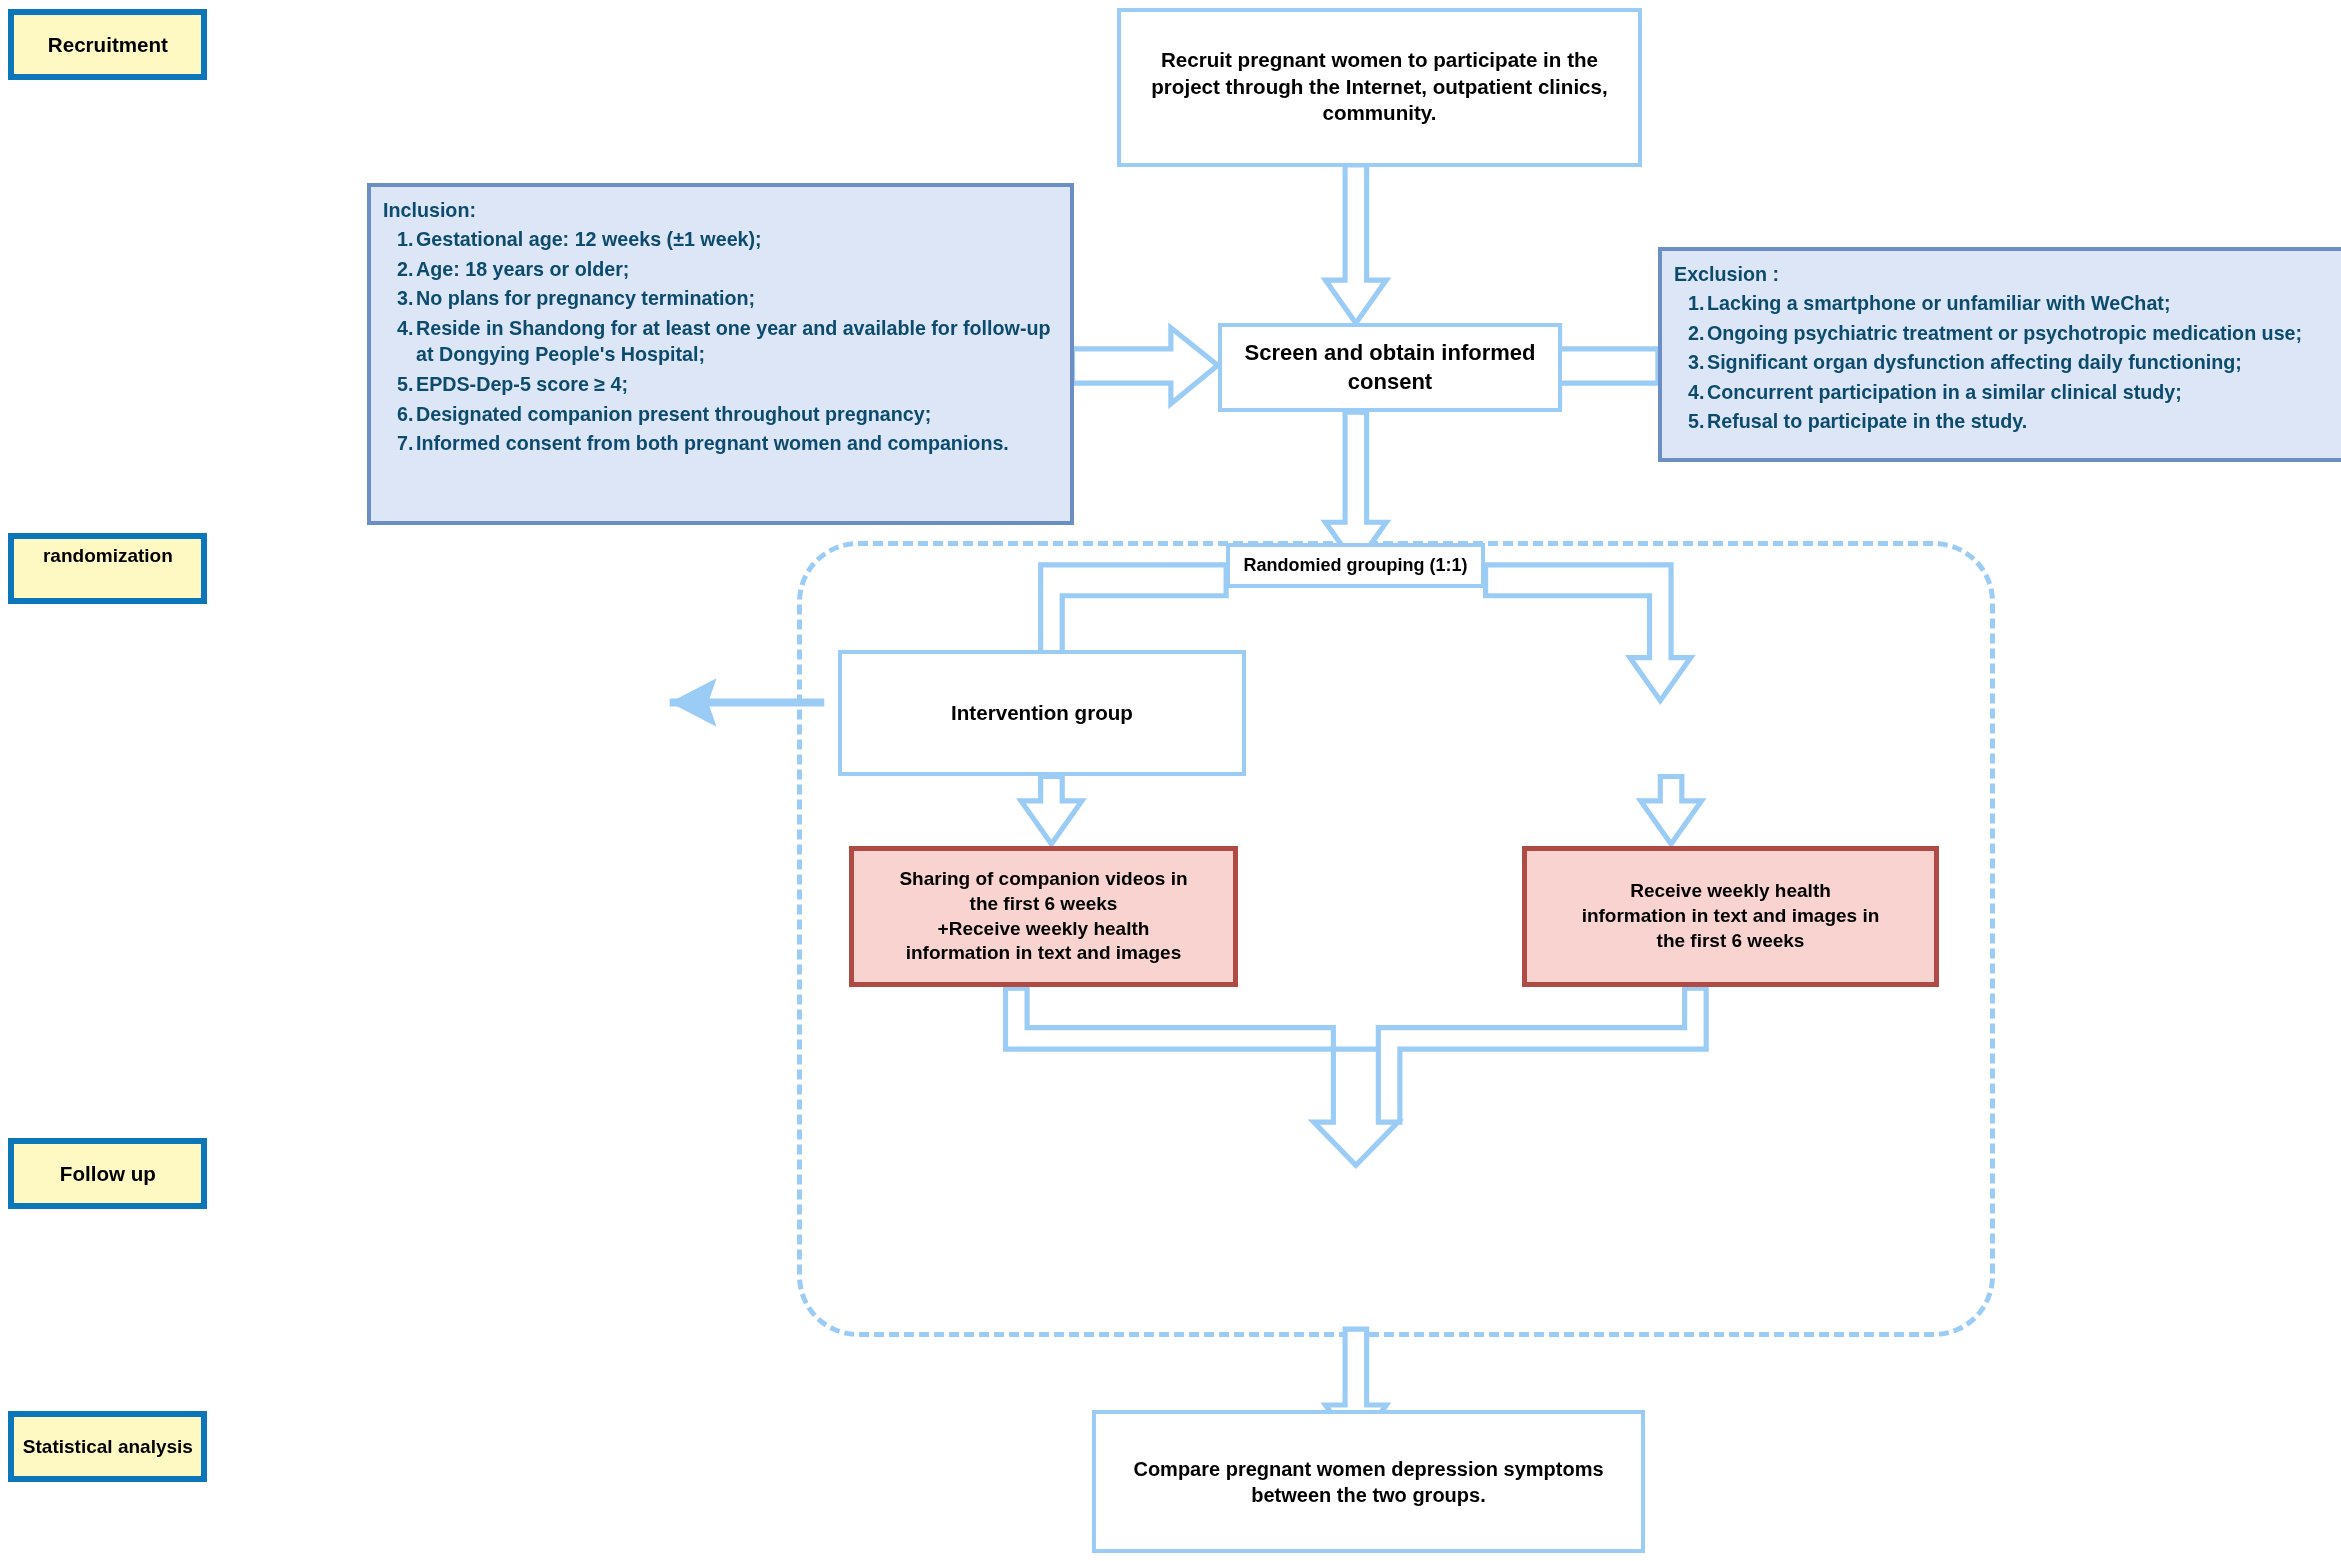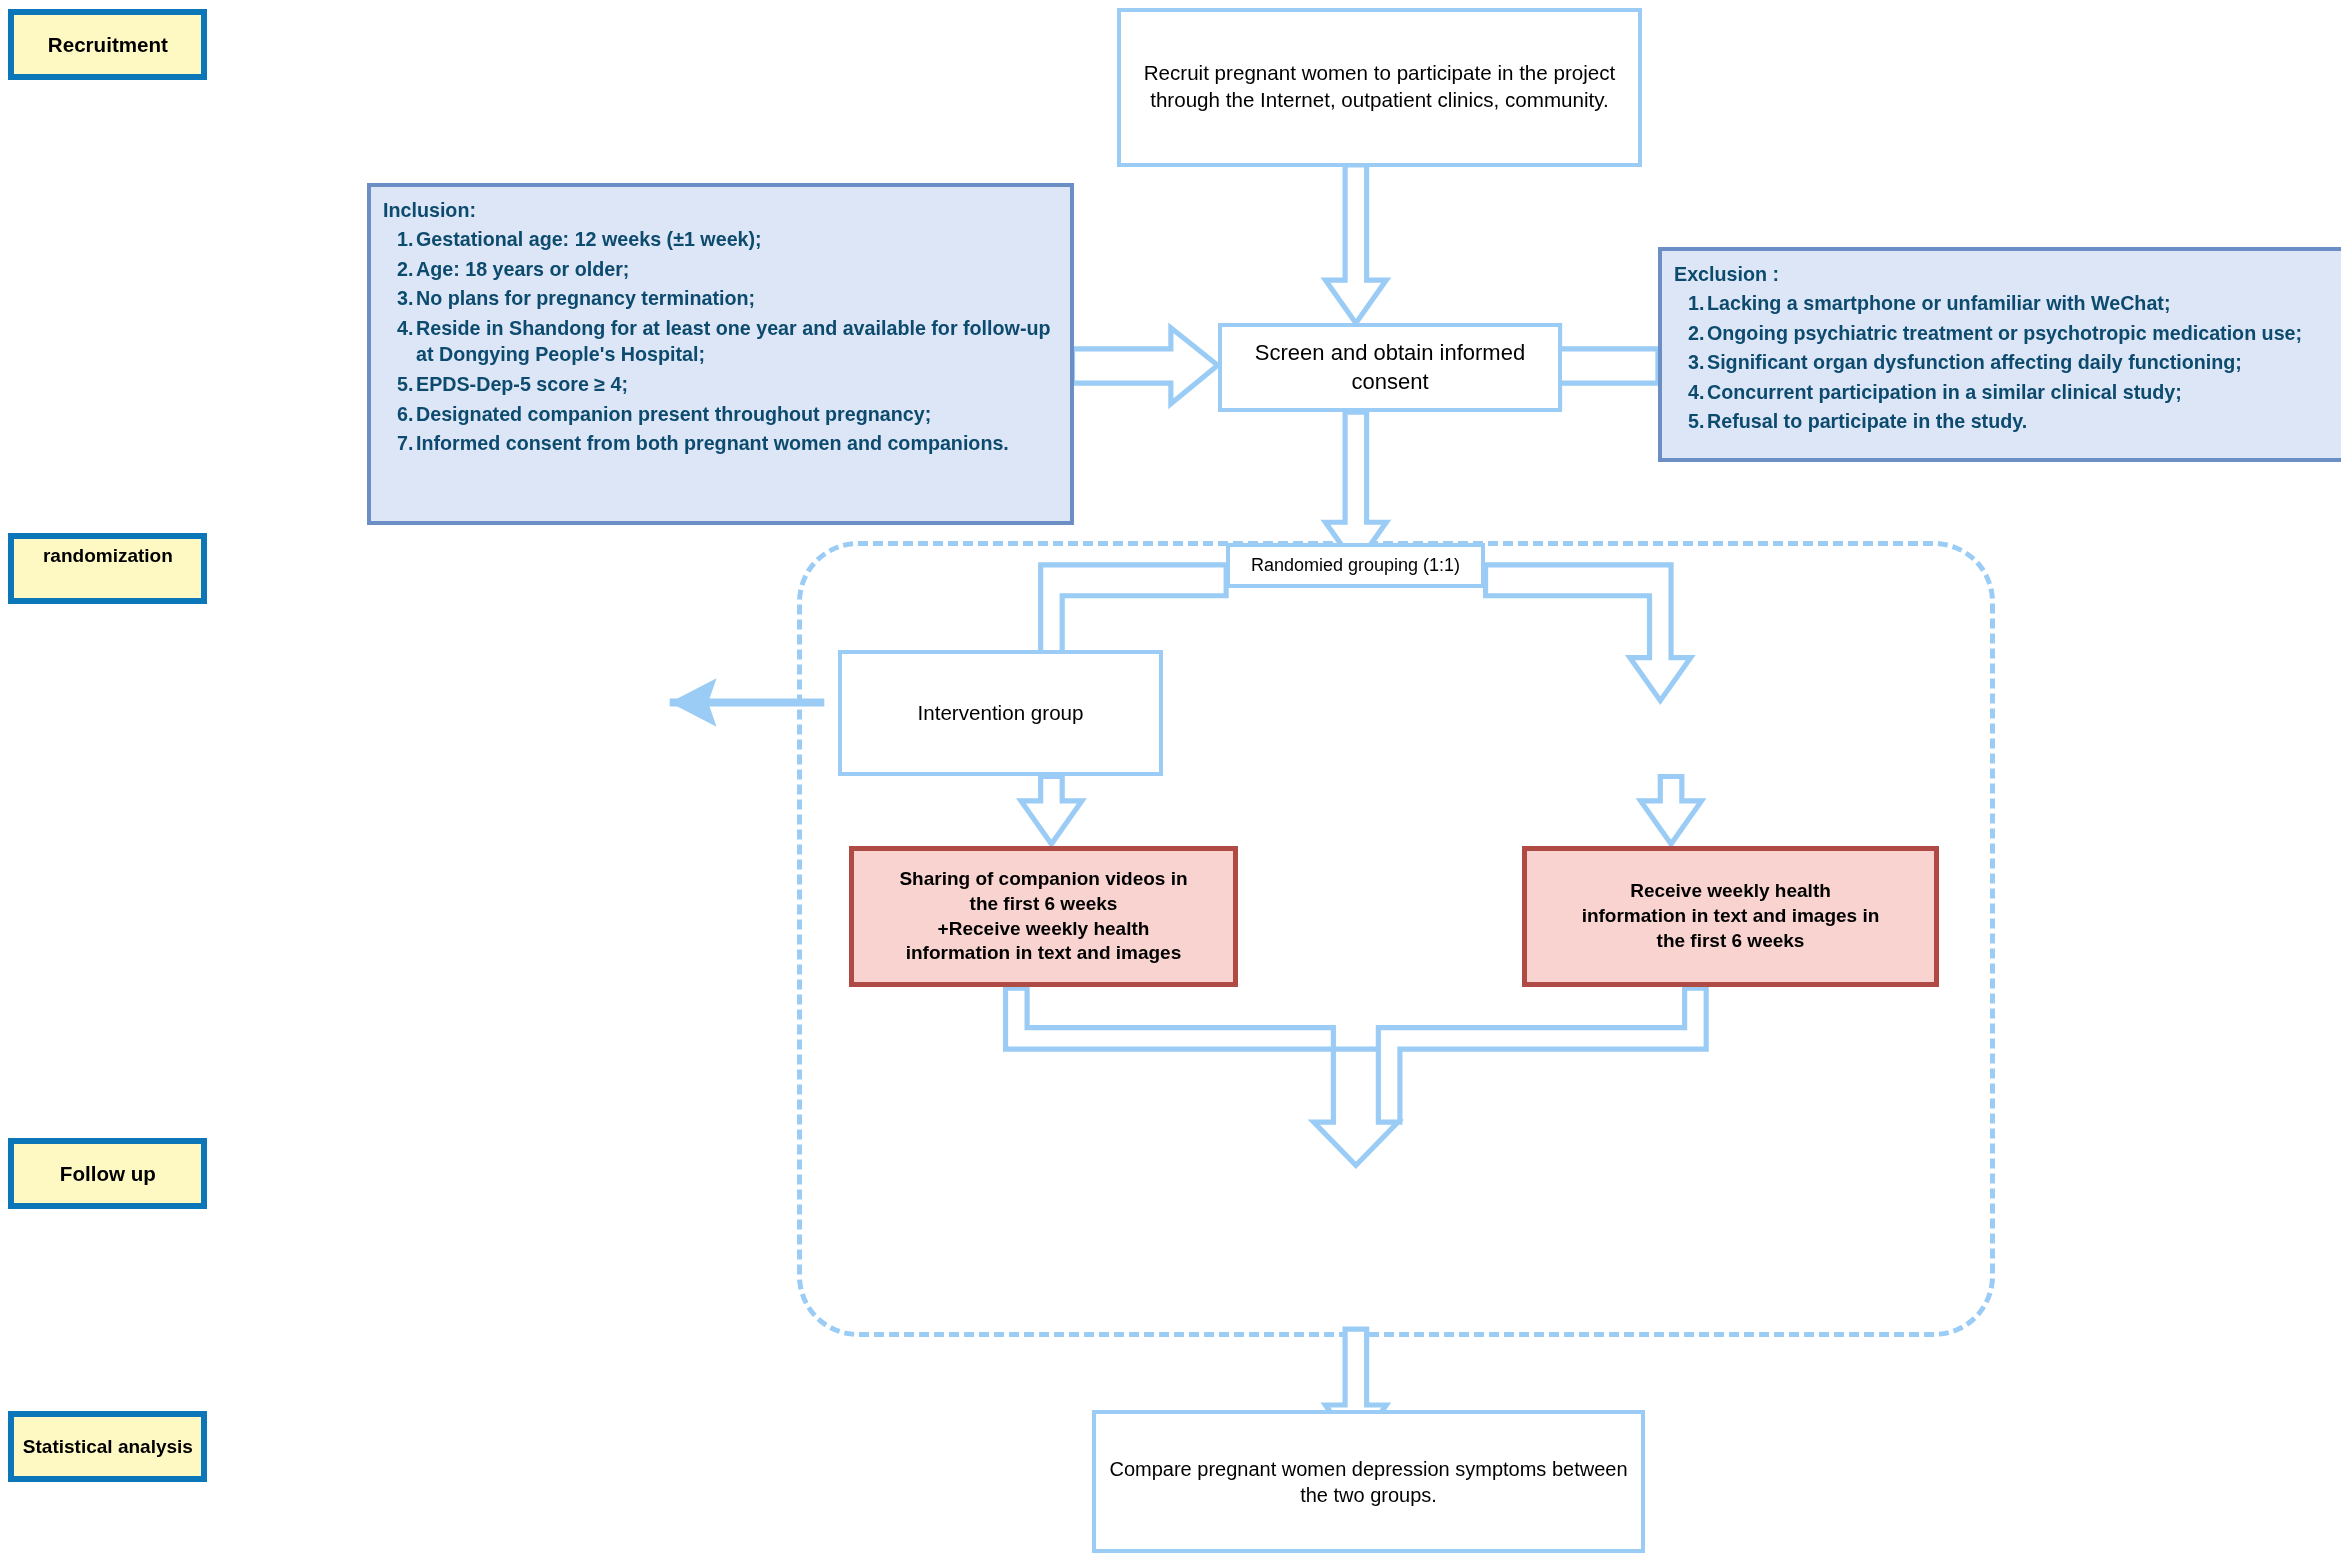--- a/index.html
+++ b/index.html
@@ -26,21 +26,21 @@
   }
   .stage .txt{width:100%;}
 
   
   .flowbox{
     background:#ffffff;
     border:4.2px solid #9ACCF5;
     display:flex;align-items:center;justify-content:center;
     text-align:center;
     color:#000000;
-    font-weight:normal;
+    font-weight:bold;
     line-height:1.30;
     padding:2.8px 6.6px;
   }
 
   
   .criteria{
     background:#DCE6F6;
     border:4.7px solid #6B8FC4;
     color:#0c4a6e;
     font-weight:bold;
@@ -184,21 +184,21 @@
   </div>
 
   <div class="abs flowbox" style="left:1218px;top:323px;width:344px;height:89px;font-size:22px;">
     <span>Screen and obtain informed consent</span>
   </div>
 
   <div class="abs flowbox" style="left:1226px;top:543px;width:259px;height:45px;font-size:18px;">
     <span>Randomied grouping (1:1)</span>
   </div>
 
-  <div class="abs flowbox" style="left:838px;top:650px;width:325px;height:126px;font-size:20.6px;">
+  <div class="abs flowbox" style="left:838px;top:650px;width:408px;height:126px;font-size:20.6px;">
     <span>Intervention group</span>
   </div>
 
 
 
   <div class="abs pinkbox" style="left:849px;top:846px;width:389px;height:141px;font-size:19px;">
     <div>
       <div>Sharing of companion videos in</div>
       <div>the first 6 weeks</div>
       <div>+Receive weekly health</div>

